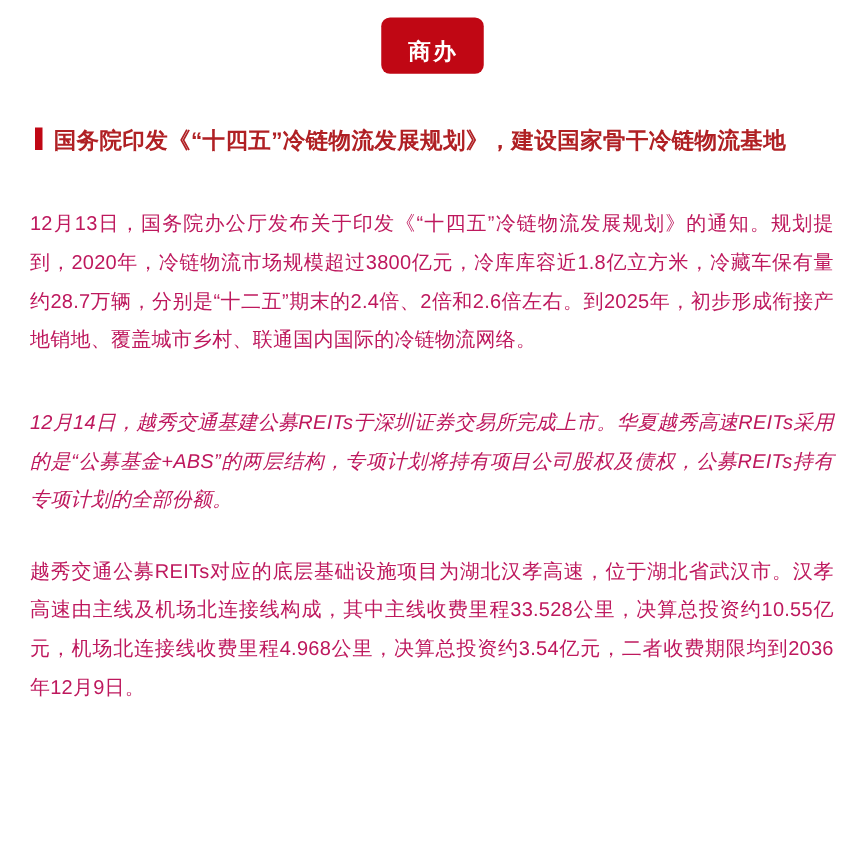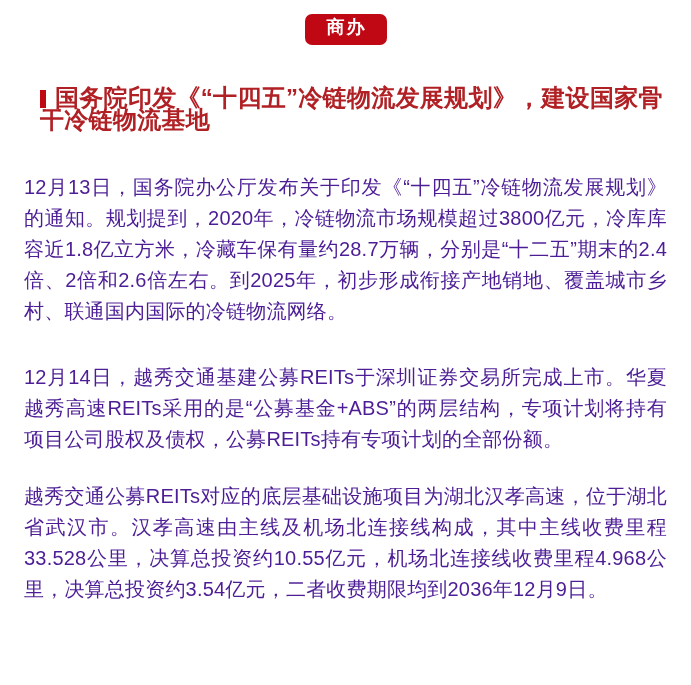--- a/index.html
+++ b/index.html
@@ -19,57 +19,58 @@
   .badge {
     display: block;
     width: -moz-max-content;
     width: max-content;
     margin: 0 auto;
     background: #c00714;
     color: #ffffff;
     font-size: 18px;
     font-weight: bold;
     letter-spacing: 2px;
-    padding: 4px 20px 8px 22px;
+    padding: 18px 20px 8px 22px;
     border-radius: 7px;
     line-height: 19px;
   }
   h2.headline {
-    margin: 42px 0 0 16px;
-    font-size: 24px;
+    margin: 42px 0 0 4px;
+    font-size: 18px;
     font-weight: bold;
     color: #b02024;
     line-height: 22px;
     letter-spacing: 0.3px;
   }
   .headline .bar {
     display: inline-block;
     width: 6px;
     height: 18px;
     background: #c00714;
     margin-right: 9px;
     vertical-align: -2px;
   }
   section.sec-2 h2.headline {
     margin-top: 34px;
   }
   p.para {
     margin: 26px 0 0 0;
-    font-size: 20px;
+    font-size: 16px;
     line-height: 31px;
-    color: #4c1d95;
+    color: #be185d;
     text-align: justify;
     text-justify: inter-ideograph;
     letter-spacing: 0.2px;
   }
   p.para.first {
     margin-top: 41px;
   }
   section.sec-2 p.para.first {
     margin-top: 35px;
+    font-style: italic;
   }
 </style>
 </head>
 <body>
 
 <div class="page">
 
   <div class="badge">商办</div>
 
   <section class="sec-1">

